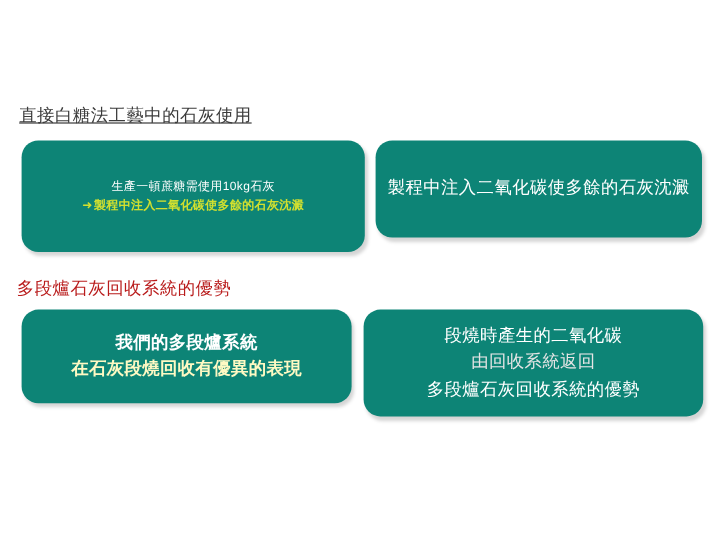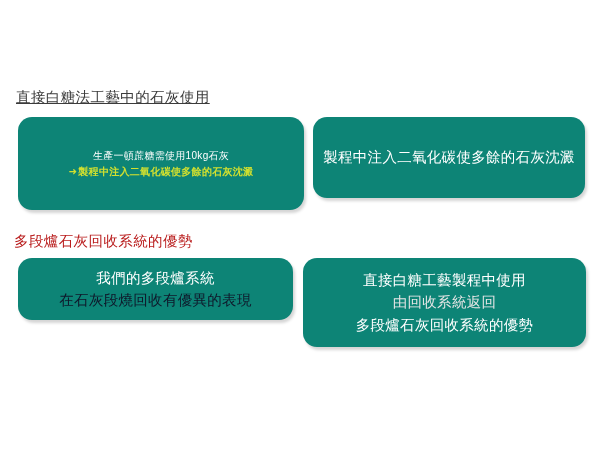--- a/index.html
+++ b/index.html
@@ -42,21 +42,21 @@
     border-radius: 14px;
     box-shadow: 2px 3px 3px rgba(0,0,0,0.17);
     display: flex;
     flex-direction: column;
     align-items: center;
     justify-content: center;
     box-sizing: border-box;
   }
   #box-top-left   { left: 18px;  top: 117px; width: 286px; height: 93px; }
   #box-top-right  { left: 313px; top: 117px; width: 272px; height: 81px; }
-  #box-bot-left   { left: 18px;  top: 258px; width: 275px; height: 62px; }
+  #box-bot-left   { left: 18px;  top: 258px; width: 275px; height: 78px; font-weight: bold; }
   #box-bot-right  { left: 303px; top: 258px; width: 283px; height: 89px; }
 
   .box-line {
     color: #ffffff;
     font-size: 15px;
     line-height: 1.52;
     letter-spacing: 0.3px;
     white-space: nowrap;
     text-align: center;
   }
@@ -88,22 +88,22 @@
   </div>
 
   <div class="box" id="box-top-right" style="background: rgb(13, 132, 118);">
     <div class="box-line" style="color: rgb(255, 255, 255);">製程中注入二氧化碳使多餘的石灰沈澱</div>
   </div>
 
   <div class="heading" id="heading-2" style="color: #b91c1c;">多段爐石灰回收系統的優勢</div>
 
   <div class="box" id="box-bot-left" style="background: rgb(13, 132, 118);">
     <div class="box-line" style="color: rgb(255, 255, 255);">我們的多段爐系統</div>
-    <div class="box-line" style="color: #0f172a;">在石灰段燒回收有優異的表現</div>
+    <div class="box-line" style="color: #fef9c3;">在石灰段燒回收有優異的表現</div>
   </div>
 
   <div class="box" id="box-bot-right" style="background: rgb(13, 132, 118);">
-    <div class="box-line" style="color: rgb(255, 255, 255);">直接白糖工藝製程中使用</div>
+    <div class="box-line" style="color: rgb(255, 255, 255);">段燒時產生的二氧化碳</div>
     <div class="box-line" style="color: #e5e5e5;">由回收系統返回</div>
     <div class="box-line" style="color: rgb(255, 255, 255);">多段爐石灰回收系統的優勢</div>
   </div>
 
 </div>
 
 </body></html>

